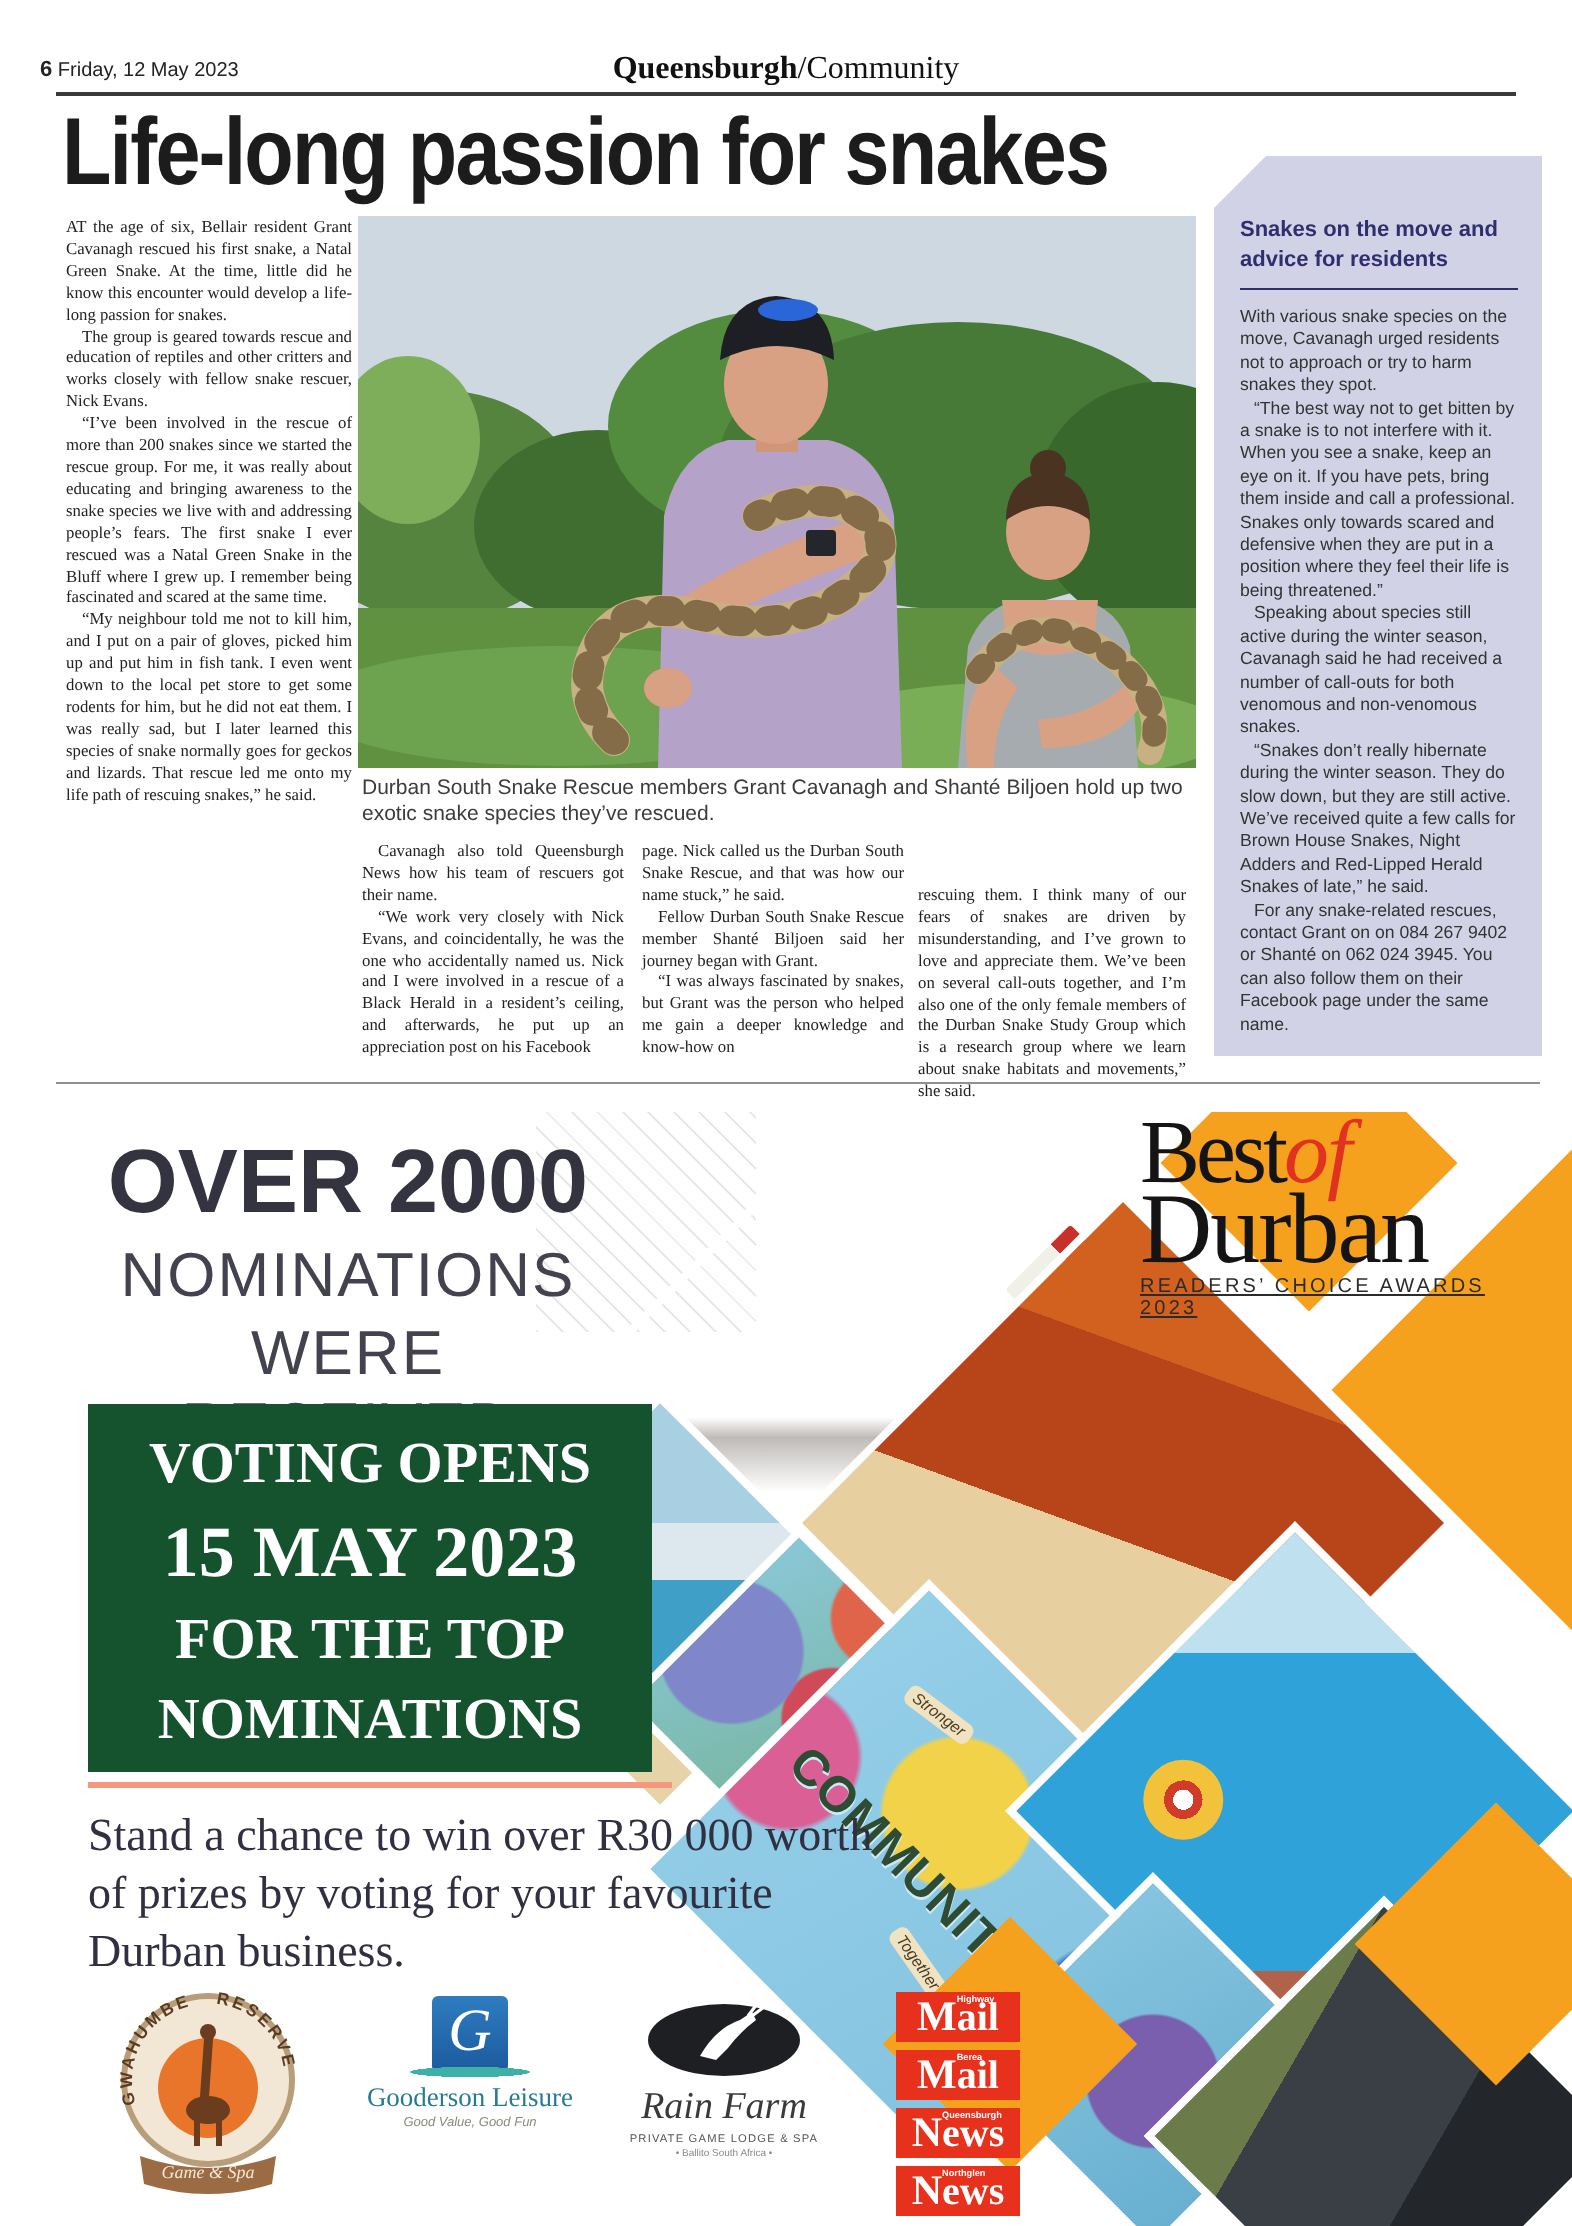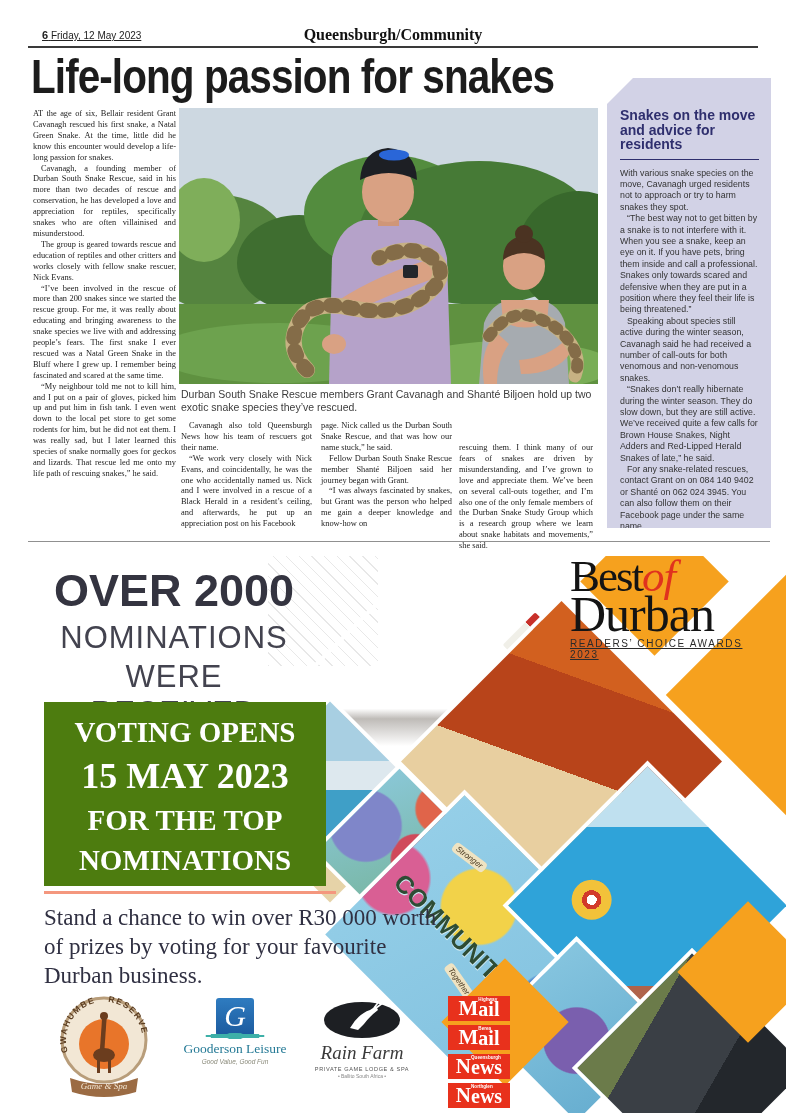--- a/index.html
+++ b/index.html
@@ -1,49 +1,49 @@
 <!DOCTYPE html>
 <html><head>
 <meta charset="utf-8">
 <style>
   * { margin:0; padding:0; box-sizing:border-box; }
   body { background:#e9e9e9; font-family:"Liberation Sans", sans-serif; }
   .page { position:relative; width:786px; height:1113px; background:#ffffff; margin:0 auto; overflow:hidden; }
 
   
-  .folio { position:absolute; left:42px; top:29px; font-size:10px; color:#222;text-decoration:underline; }
+  .folio { position:absolute; left:20px; top:29px; font-size:10px; color:#222; }
   .folio b { font-size:11px; }
   .masthead { position:absolute; left:0; right:0; top:26px; text-align:center; font-family:"Liberation Serif", serif; font-size:16px; color:#111; }
   .masthead .mh-bold { font-weight:bold; }
-  .masthead .mh-light { font-weight:bold; }
+  .masthead .mh-light { font-weight:normal; }
   .header-rule { position:absolute; left:28px; top:46px; width:730px; height:2px; background:#3a3a3a; }
 
   
   .headline { position:absolute; left:31px; top:50px; font-size:44px; font-weight:800; color:#1c1c1c; letter-spacing:-1px; white-space:nowrap; transform:scaleX(0.92) scaleY(1.08); transform-origin:left top; }
   .bodycol { position:absolute; font-family:"Liberation Serif", serif; font-size:8.4px; line-height:10.9px; color:#222; text-align:justify; }
   .bodycol p + p { text-indent:8px; }
   #col1 { left:33px; top:109px; width:143px; }
   #col2 { left:181px; top:421px; width:131px; }
   #col3 { left:321px; top:421px; width:131px; }
   #col4 { left:459px; top:443px; width:134px; }
   .caption { position:absolute; left:181px; top:388px; width:414px; font-size:10.5px; line-height:12.5px; color:#3c3c3c; }
   .photo { position:absolute; left:179px; top:108px; width:419px; height:276px; background:#cdd8e1; }
   .article-rule { position:absolute; left:28px; top:541px; width:742px; height:1px; background:#909090; }
 
   
   .sidebar { position:absolute; left:607px; top:78px; width:164px; height:450px; background:#d2d2e6; clip-path:polygon(0 26px, 26px 0, 100% 0, 100% 100%, 0 100%); padding:30px 12px 10px 13px; }
-  .sidebar h2 { font-size:14px; line-height:14.5px; color:#2f2f6e; padding-bottom:7px; border-bottom:1.5px solid #2f2f6e; margin-bottom:8px; }
+  .sidebar h2 { font-size:11px; line-height:14.5px; color:#2f2f6e; padding-bottom:7px; border-bottom:1.5px solid #2f2f6e; margin-bottom:8px; }
   .sidebar p { font-size:8.8px; line-height:11.4px; color:#333; }
   .sidebar p + p { text-indent:7px; }
 
   
   .ad-left { position:absolute; left:40px; top:565px; width:268px; text-align:center; color:#343440; }
   .ad-over { font-size:45px; font-weight:bold; letter-spacing:0px; }
   .ad-nom, .ad-rec { font-size:31px; font-weight:normal; color:#43434f; letter-spacing:1px; margin-top:3px; }
-  .voting-box { position:absolute; left:44px; top:702px; width:282px; height:184px; background:#4d7c0f; text-align:center; font-family:"Liberation Serif", serif; font-weight:bold; color:#fff; padding-top:10px; }
+  .voting-box { position:absolute; left:44px; top:702px; width:282px; height:184px; background:#14532d; text-align:center; font-family:"Liberation Serif", serif; font-weight:bold; color:#fff; padding-top:10px; }
   .v1,.v3,.v4 { font-size:29px; line-height:40px; }
   .v2 { font-size:36px; line-height:48px; }
   .salmon-rule { position:absolute; left:44px; top:891px; width:292px; height:3px; background:#f4977e; }
   .prize { position:absolute; left:44px; top:903px; width:412px; font-family:"Liberation Serif", serif; font-size:23px; line-height:29px; color:#303042; }
 
   
   .collage { position:absolute; left:268px; top:556px; width:518px; height:557px; overflow:hidden; }
   .pinstripes { position:absolute; left:0; top:0; width:110px; height:110px; background:repeating-linear-gradient(45deg,#e8e8e8 0 1px, transparent 1px 9px); }
   .tile { position:absolute; transform:rotate(45deg); overflow:hidden; border:4px solid #fff; }
   .tile-inner { position:absolute; inset:-22%; transform:rotate(-45deg); }
@@ -126,21 +126,20 @@
     <path d="M388 230 Q370 250 340 252 L342 266 Q378 266 392 244 Z" fill="#d9a183"></path>
 
     <path d="M310 228 Q330 202 352 208 Q378 215 392 236 Q402 252 396 268" fill="none" stroke="#c7b183" stroke-width="13" stroke-linecap="round"></path>
     <path d="M310 228 Q330 202 352 208 Q378 215 392 236 Q402 252 396 268" fill="none" stroke="#6e5634" stroke-width="12" stroke-linecap="round" stroke-dasharray="4 11" opacity="0.75"></path>
   </svg>
 
   <div class="caption">Durban South Snake Rescue members Grant Cavanagh and Shanté Biljoen hold up two exotic snake species they’ve rescued.</div>
 
   <div class="bodycol" id="col1">
     <p>AT the age of six, Bellair resident Grant Cavanagh rescued his first snake, a Natal Green Snake. At the time, little did he know this encounter would develop a life-long passion for snakes.</p>
-    <p>Cavanagh, a founding member of Durban South Snake Rescue, said in his more than two decades of rescue and conservation, he has developed a love and appreciation for reptiles, specifically snakes who are often villainised and misunderstood.</p>
     <p>The group is geared towards rescue and education of reptiles and other critters and works closely with fellow snake rescuer, Nick Evans.</p>
     <p>“I’ve been involved in the rescue of more than 200 snakes since we started the rescue group. For me, it was really about educating and bringing awareness to the snake species we live with and addressing people’s fears. The first snake I ever rescued was a Natal Green Snake in the Bluff where I grew up. I remember being fascinated and scared at the same time.</p>
     <p>“My neighbour told me not to kill him, and I put on a pair of gloves, picked him up and put him in fish tank. I even went down to the local pet store to get some rodents for him, but he did not eat them. I was really sad, but I later learned this species of snake normally goes for geckos and lizards. That rescue led me onto my life path of rescuing snakes,” he said.</p>
   </div>
   <div class="bodycol" id="col2">
     <p style="text-indent:8px">Cavanagh also told Queensburgh News how his team of rescuers got their name.</p>
     <p>“We work very closely with Nick Evans, and coincidentally, he was the one who accidentally named us. Nick and I were involved in a rescue of a Black Herald in a resident’s ceiling, and afterwards, he put up an appreciation post on his Facebook</p>
   </div>
   <div class="bodycol" id="col3">
     <p>page. Nick called us the Durban South Snake Rescue, and that was how our name stuck,” he said.</p>
@@ -151,21 +150,21 @@
     <p>rescuing them. I think many of our fears of snakes are driven by misunderstanding, and I’ve grown to love and appreciate them. We’ve been on several call-outs together, and I’m also one of the only female members of the Durban Snake Study Group which is a research group where we learn about snake habitats and movements,” she said.</p>
   </div>
   <div class="article-rule"></div>
 
   <div class="sidebar">
     <h2>Snakes on the move and advice for residents</h2>
     <p>With various snake species on the move, Cavanagh urged residents not to approach or try to harm snakes they spot.</p>
     <p>“The best way not to get bitten by a snake is to not interfere with it. When you see a snake, keep an eye on it. If you have pets, bring them inside and call a professional. Snakes only towards scared and defensive when they are put in a position where they feel their life is being threatened.”</p>
     <p>Speaking about species still active during the winter season, Cavanagh said he had received a number of call-outs for both venomous and non-venomous snakes.</p>
     <p>“Snakes don’t really hibernate during the winter season. They do slow down, but they are still active. We’ve received quite a few calls for Brown House Snakes, Night Adders and Red-Lipped Herald Snakes of late,” he said.</p>
-    <p>For any snake-related rescues, contact Grant on on 084 140 9402 or Shanté on 062 024 3945. You can also follow them on their Facebook page under the same name.</p>
+    <p>For any snake-related rescues, contact Grant on on 084 267 9402 or Shanté on 062 024 3945. You can also follow them on their Facebook page under the same name.</p>
   </div>
 
   <div class="collage">
     <div class="pinstripes"></div>
 
     <div class="tile" style="left:69px; top:13px; width:245px; height:245px;">
       <div class="tile-inner" style="background:linear-gradient(180deg,#c2d8e8 0%,#d4e2ec 28%,#8fb8cf 40%,#5f9cbd 50%,#e3cfa3 62%,#caa87c 72%,#4a7f9e 84%,#3e７392 100%,#3e7392 100%);"></div>
       <div class="tile-inner" style="background:linear-gradient(180deg,transparent 0 55%, rgba(70,60,50,0.35) 58%, transparent 66%);"></div>
       <div class="lh-tower"></div>
     </div>

